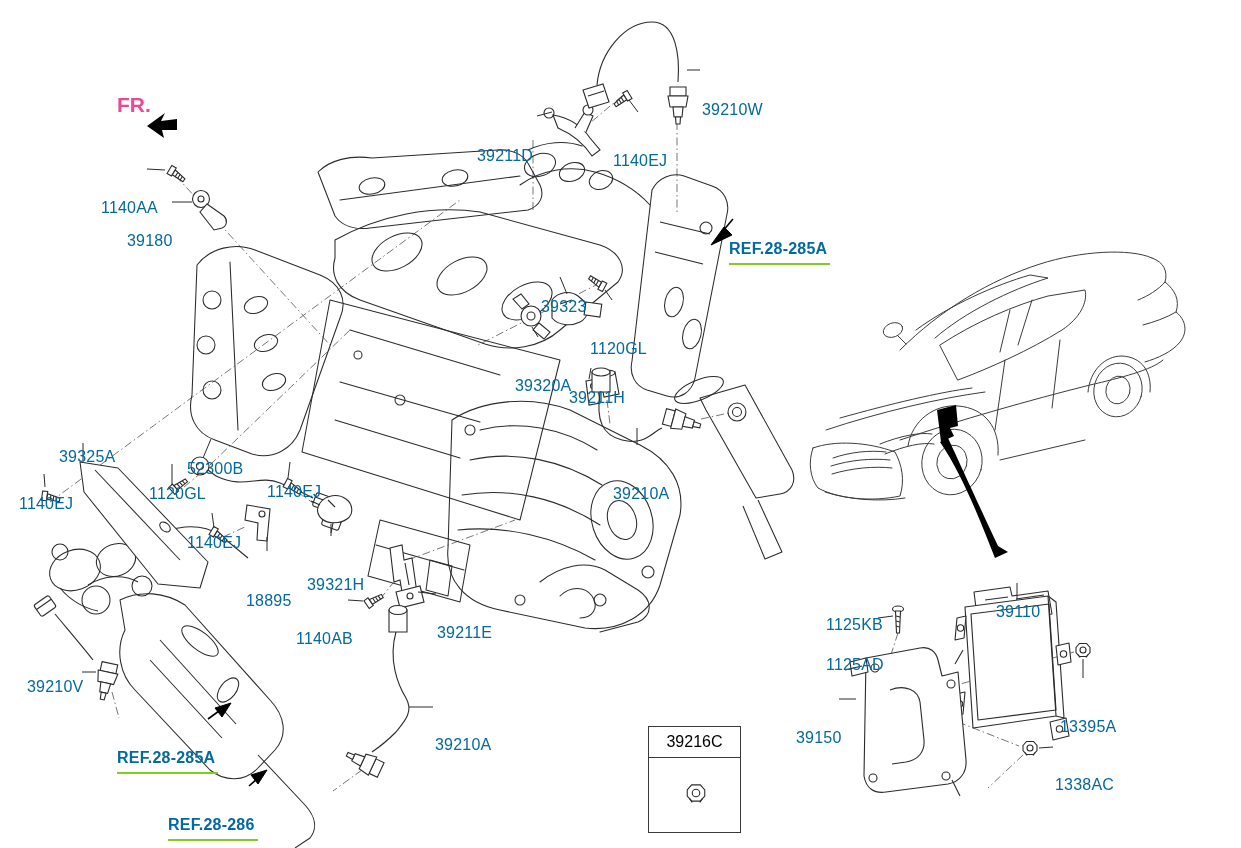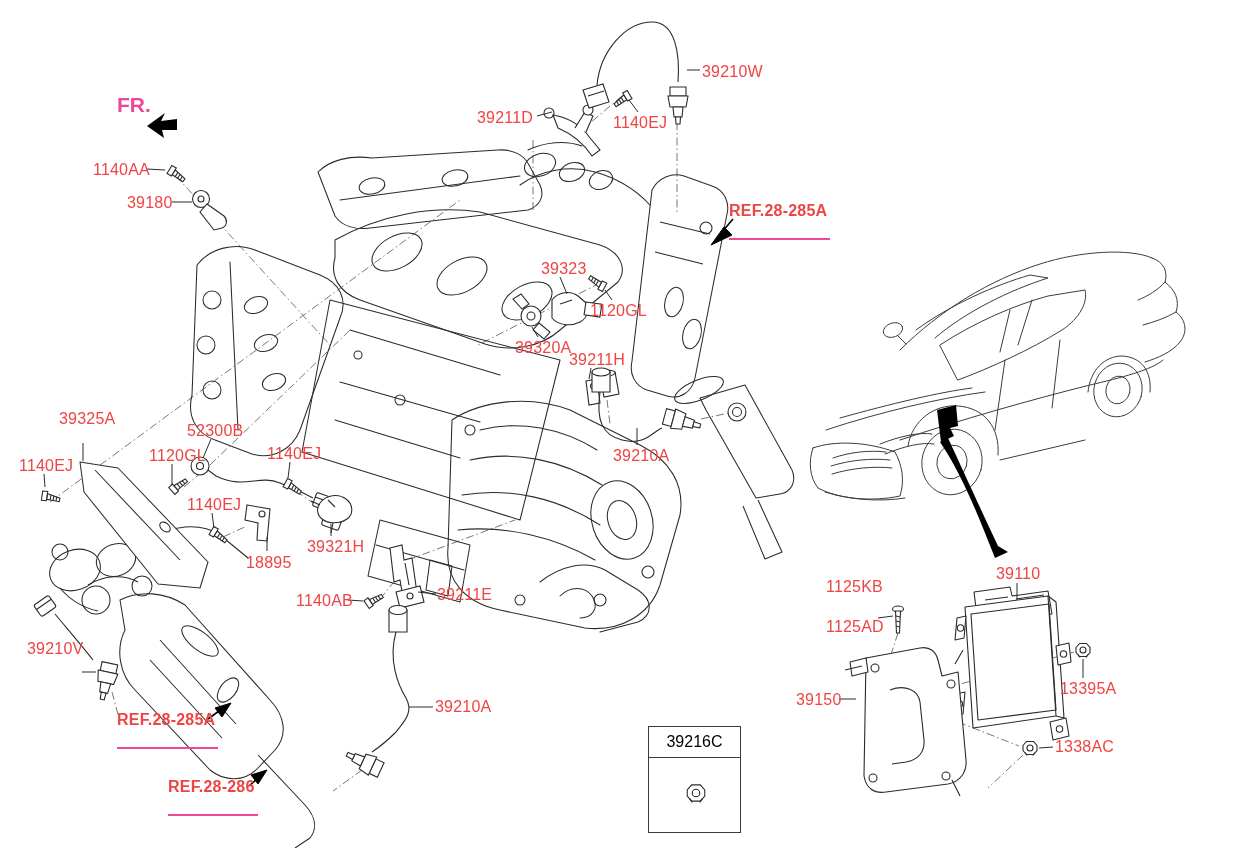--- a/index.html
+++ b/index.html
@@ -1,21 +1,21 @@
 <!DOCTYPE html>
 <html><head>
 <meta charset="utf-8">
 <style>
   html,body{margin:0;padding:0;background:#fff;}
   .stage{position:relative;width:1241px;height:848px;background:#fff;overflow:hidden;
          font-family:"Liberation Sans",sans-serif;}
   .stage svg{position:absolute;left:0;top:0;z-index:1;}
   .lbl{position:absolute;z-index:2;font:16px/1.15 "Liberation Sans",sans-serif;
-       color:#ef4444;white-space:nowrap;letter-spacing:.2px;}
-  .lbl.ref{font-weight:bold;border-bottom:2px solid #ec4899;padding:0 3px 18px 0;}
+       color:#0369a1;white-space:nowrap;letter-spacing:.2px;margin-top:38px;}
+  .lbl.ref{font-weight:bold;border-bottom:2px solid #84cc16;padding:0 3px 5px 0;}
   .fr{position:absolute;z-index:2;font:bold 21px "Liberation Sans",sans-serif;color:#ec4899;}
   .inset-box{position:absolute;z-index:2;left:648px;top:726px;width:91px;height:105px;
              border:1.3px solid #3a3a3a;background:transparent;}
   .inset-header{height:30px;border-bottom:1.3px solid #3a3a3a;display:flex;
                 align-items:center;justify-content:center;font:16px "Liberation Sans",sans-serif;text-align:right;}
   line,path,ellipse,circle,rect,polyline{vector-effect:non-scaling-stroke;}
 </style>
 </head>
 <body>
 
@@ -379,21 +379,21 @@
     <path d="M231,703 L215,708 L222,717 Z"></path>
   </g>
   <g fill="#000" stroke="#000">
     <path d="M249,786 L257,779" stroke-width="1.6" fill="none"></path>
     <path d="M267,770 L251,775 L258,784 Z"></path>
   </g>
 </svg>
 
   <div class="fr" style="left:117px;top:93px">FR.</div>
 
-  <div class="lbl" style="left:93px;top:161px">1140AA</div>
+  <div class="lbl" style="left:101px;top:161px">1140AA</div>
   <div class="lbl" style="left:127px;top:194px">39180</div>
   <div class="lbl" style="left:477px;top:109px">39211D</div>
   <div class="lbl" style="left:613px;top:114px">1140EJ</div>
   <div class="lbl" style="left:702px;top:63px">39210W</div>
   <div class="lbl ref" style="left:729px;top:202px">REF.28-285A</div>
   <div class="lbl" style="left:541px;top:260px">39323</div>
   <div class="lbl" style="left:590px;top:302px">1120GL</div>
   <div class="lbl" style="left:515px;top:339px">39320A</div>
   <div class="lbl" style="left:569px;top:351px">39211H</div>
   <div class="lbl" style="left:613px;top:447px">39210A</div>

